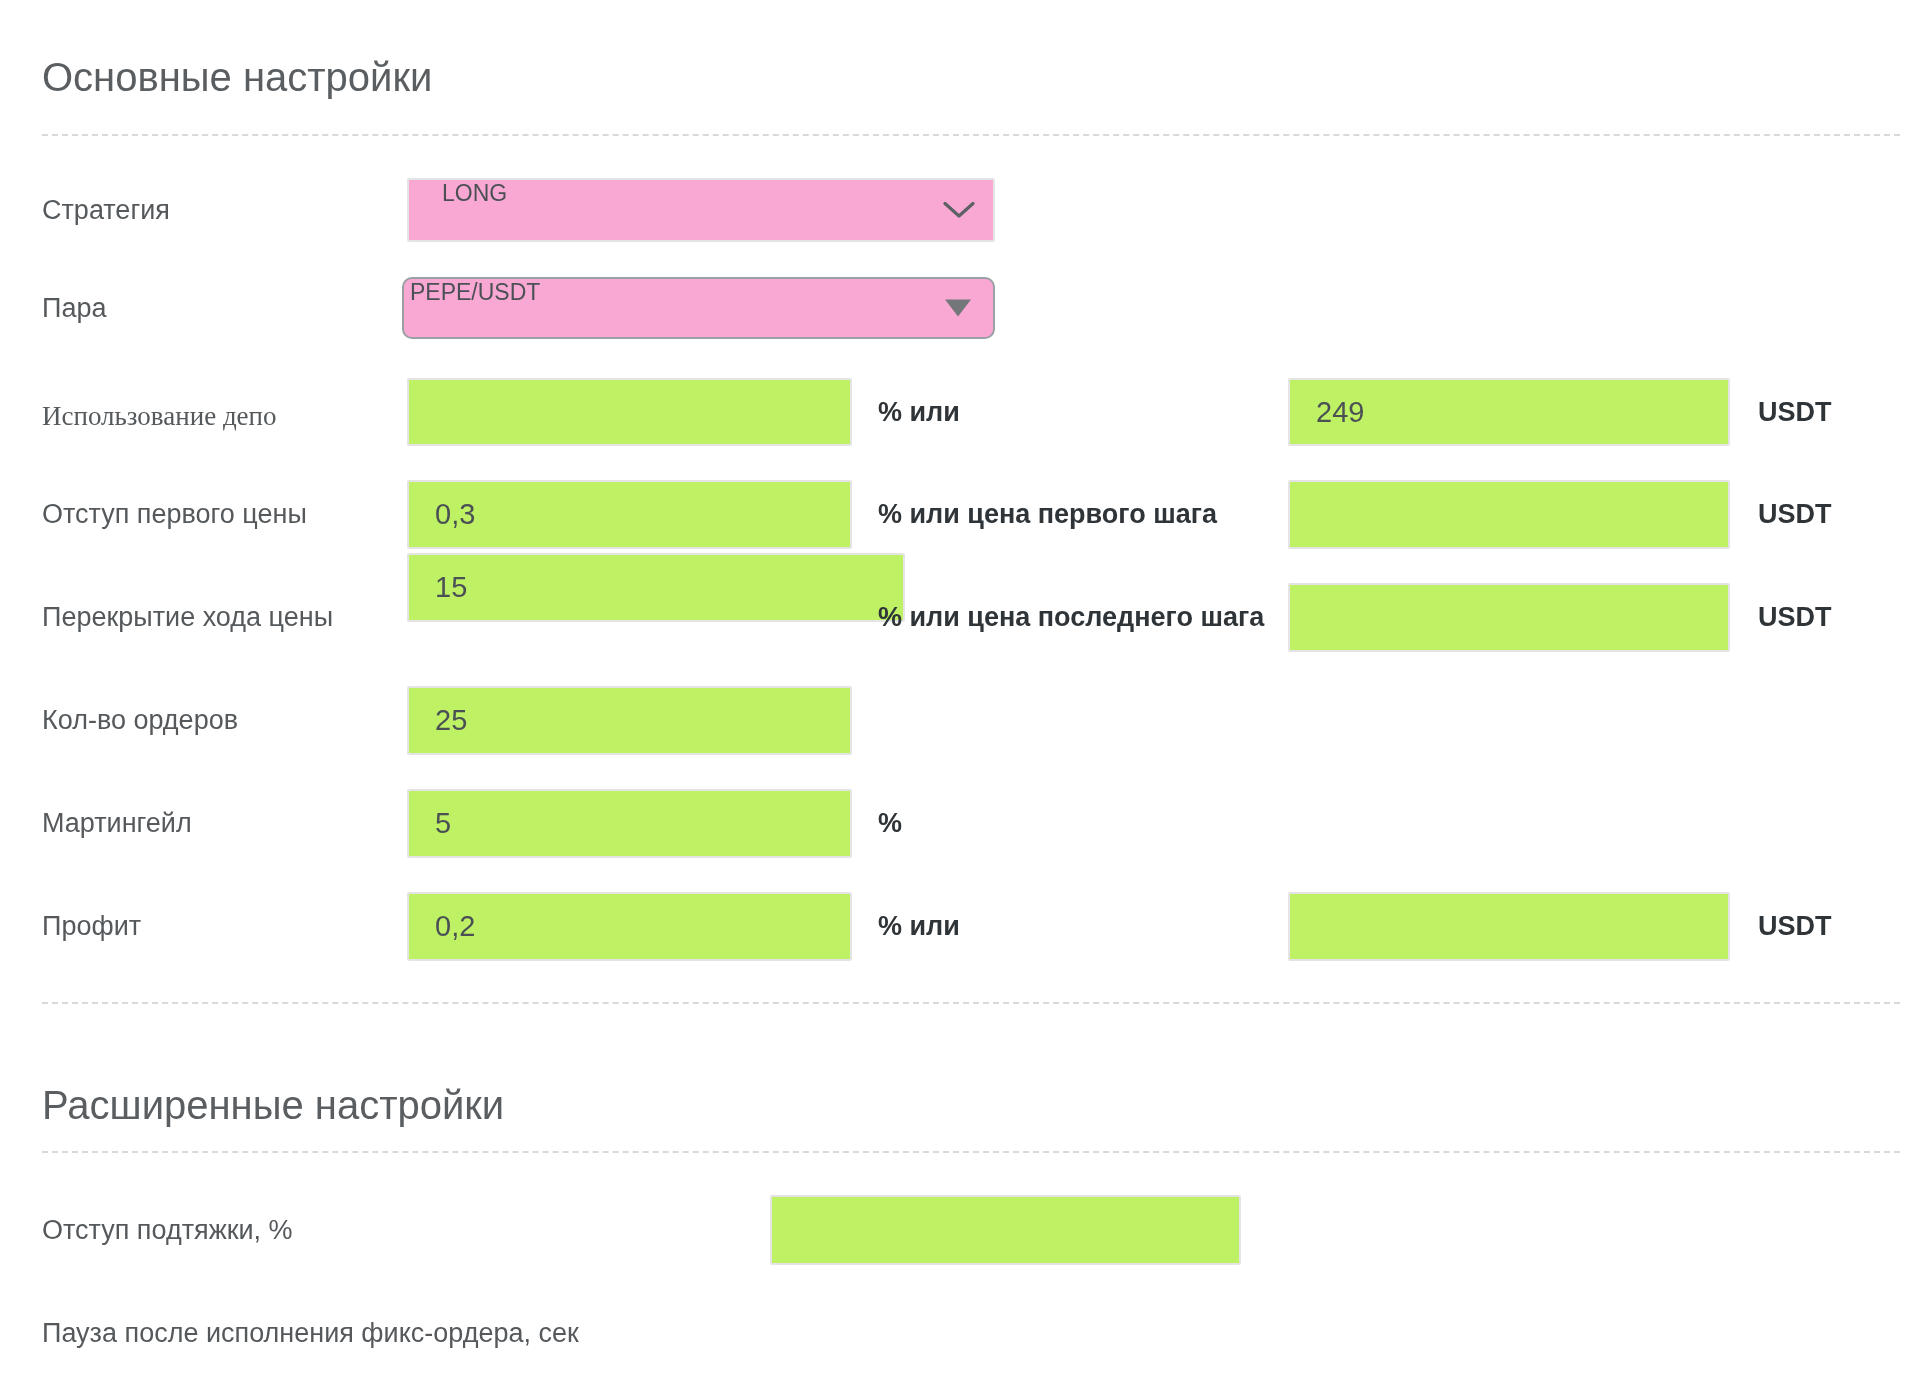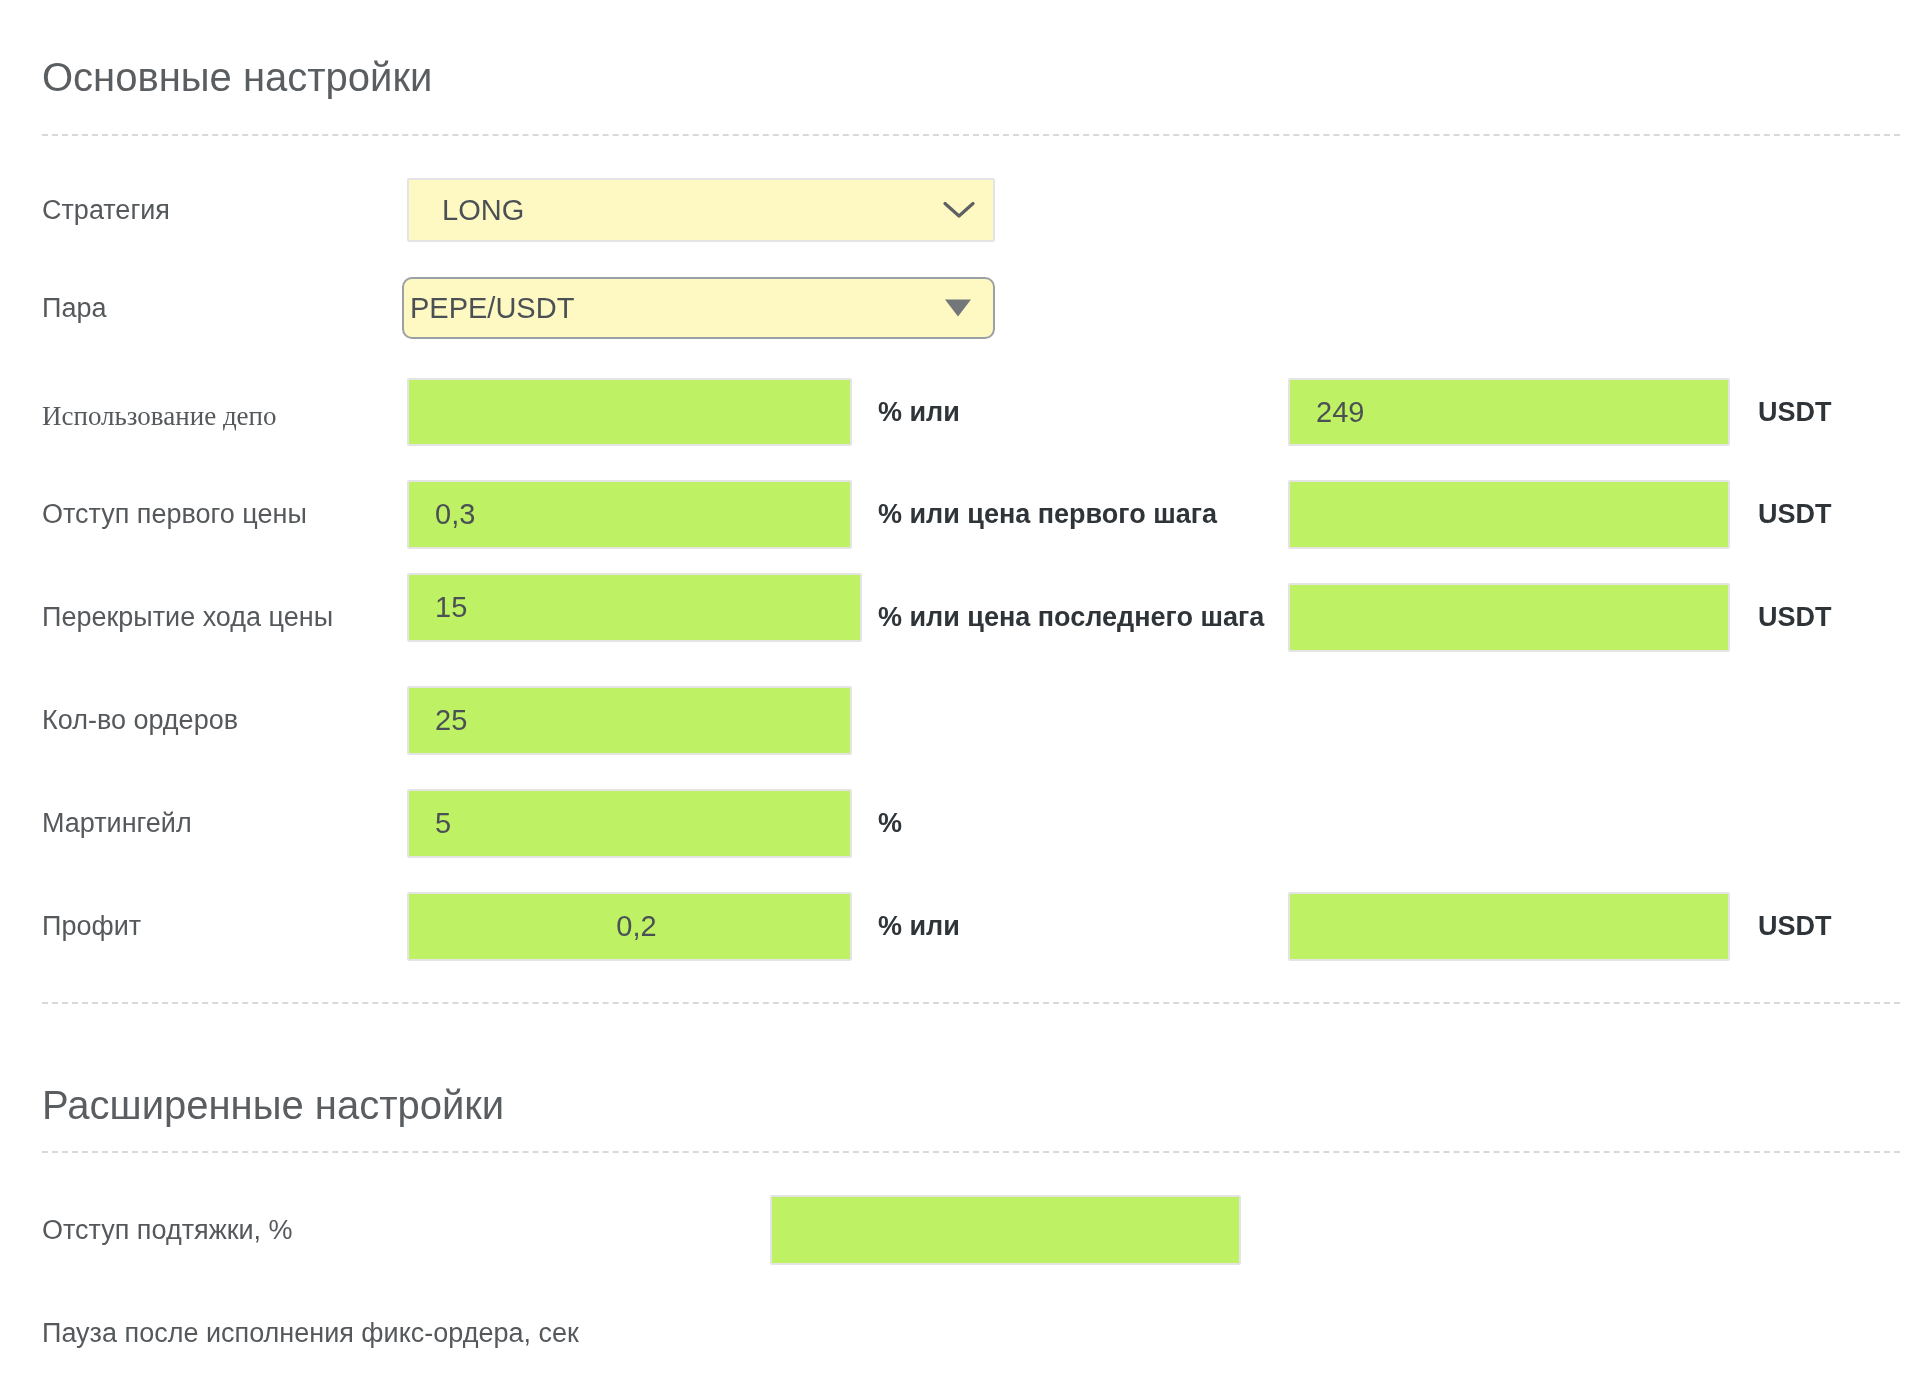--- a/index.html
+++ b/index.html
@@ -54,24 +54,23 @@
     font-size: 29px;
     color: #4b5055;
     padding: 0 12px 0 26px;
     outline: none;
   }
   .select-box {
     position: absolute;
     box-sizing: border-box;
     border: 2px solid #e4e4e4;
     border-radius: 2px;
-    background: #fef9c3;
+    background: #f9a8d4;
     display: flex;
-    align-items: center;
-    font-size: 29px;
+    font-size: 23px;
     color: #4b5055;
     cursor: pointer;
   }
   .select-box .value { padding-left: 33px; }
   .select-box.pair { border: 2px solid #9aa0a4; border-radius: 10px; }
   .select-box.pair .value { padding-left: 6px; }
   .chevron-icon {
     position: absolute;
     right: 18px;
     top: 50%;
@@ -121,34 +120,34 @@
   <input class="text-input" style="left: 1288px; top: 378px; width: 442px; height: 68px;" type="text" value="249">
   <div class="unit-label" style="left:1758px; top:378px; height:68px;">USDT</div>
 
   <div class="row-label" style="top:480px; height:69px;">Отступ первого цены</div>
   <input class="text-input" style="left: 407px; top: 480px; width: 445px; height: 69px;" type="text" value="0,3">
   <div class="mid-label" style="left:878px; top:480px; height:69px;">% или цена первого шага</div>
   <input class="text-input" style="left: 1288px; top: 480px; width: 442px; height: 69px;" type="text" value="">
   <div class="unit-label" style="left:1758px; top:480px; height:69px;">USDT</div>
 
   <div class="row-label" style="top:583px; height:69px;">Перекрытие хода цены</div>
-  <input class="text-input" style="left: 407px; top: 573px; width: 455px; height: 69px;" type="text" value="15">
+  <input class="text-input" style="left: 407px; top: 553px; width: 498px; height: 69px;" type="text" value="15">
   <div class="mid-label" style="left:878px; top:583px; height:69px;">% или цена последнего шага</div>
   <input class="text-input" style="left: 1288px; top: 583px; width: 442px; height: 69px;" type="text" value="">
   <div class="unit-label" style="left:1758px; top:583px; height:69px;">USDT</div>
 
   <div class="row-label" style="top:686px; height:69px;text-align:right;">Кол-во ордеров</div>
   <input class="text-input" style="left: 407px; top: 686px; width: 445px; height: 69px;" type="text" value="25">
 
   <div class="row-label" style="top:789px; height:69px;">Мартингейл</div>
   <input class="text-input" style="left: 407px; top: 789px; width: 445px; height: 69px;" type="text" value="5">
   <div class="mid-label" style="left:878px; top:789px; height:69px;">%</div>
 
   <div class="row-label" style="top:892px; height:69px;">Профит</div>
-  <input class="text-input" style="left: 407px; top: 892px; width: 445px; height: 69px; text-align: center;" type="text" value="0,2">
+  <input class="text-input" style="left: 407px; top: 892px; width: 445px; height: 69px;" type="text" value="0,2">
   <div class="mid-label" style="left:878px; top:892px; height:69px;">% или</div>
   <input class="text-input" style="left: 1288px; top: 892px; width: 442px; height: 69px;" type="text" value="">
   <div class="unit-label" style="left:1758px; top:892px; height:69px;">USDT</div>
 
   <div class="divider" style="top:1002px;"></div>
 
   <h1 class="section-title" style="top:1056px;">Расширенные настройки</h1>
 
   <div class="divider" style="top:1151px;"></div>
 

